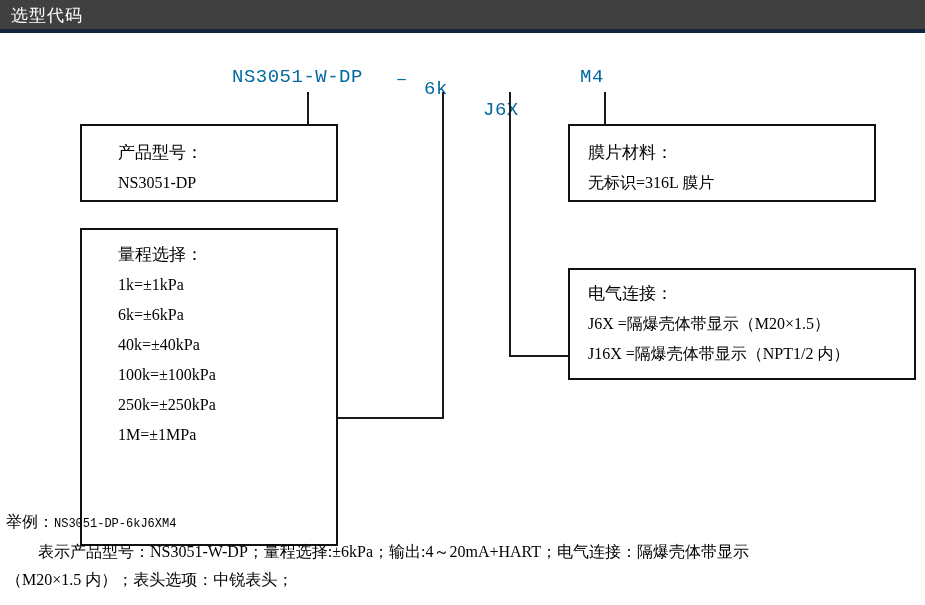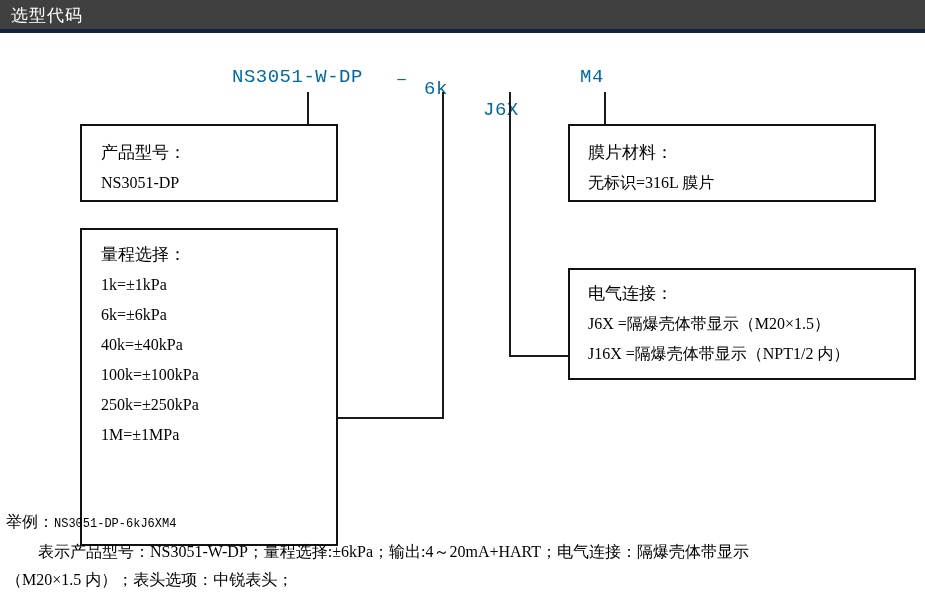--- a/index.html
+++ b/index.html
@@ -67,21 +67,21 @@
   .ln-h { height: 2px; }
 
   
   .box {
     position: absolute;
     border: 2px solid #111111;
     background: #ffffff;
     box-sizing: border-box;
   }
   .box-inner {
-    padding: 12px 0 12px 19px;
+    padding: 12px 0 12px 36px;
   }
   .box-title {
     font-size: 17px;
     line-height: 30px;
     white-space: nowrap;
     font-family: "Liberation Serif", "DejaVu Serif", serif;
   }
   .box-line {
     font-size: 16px;
     line-height: 30px;

